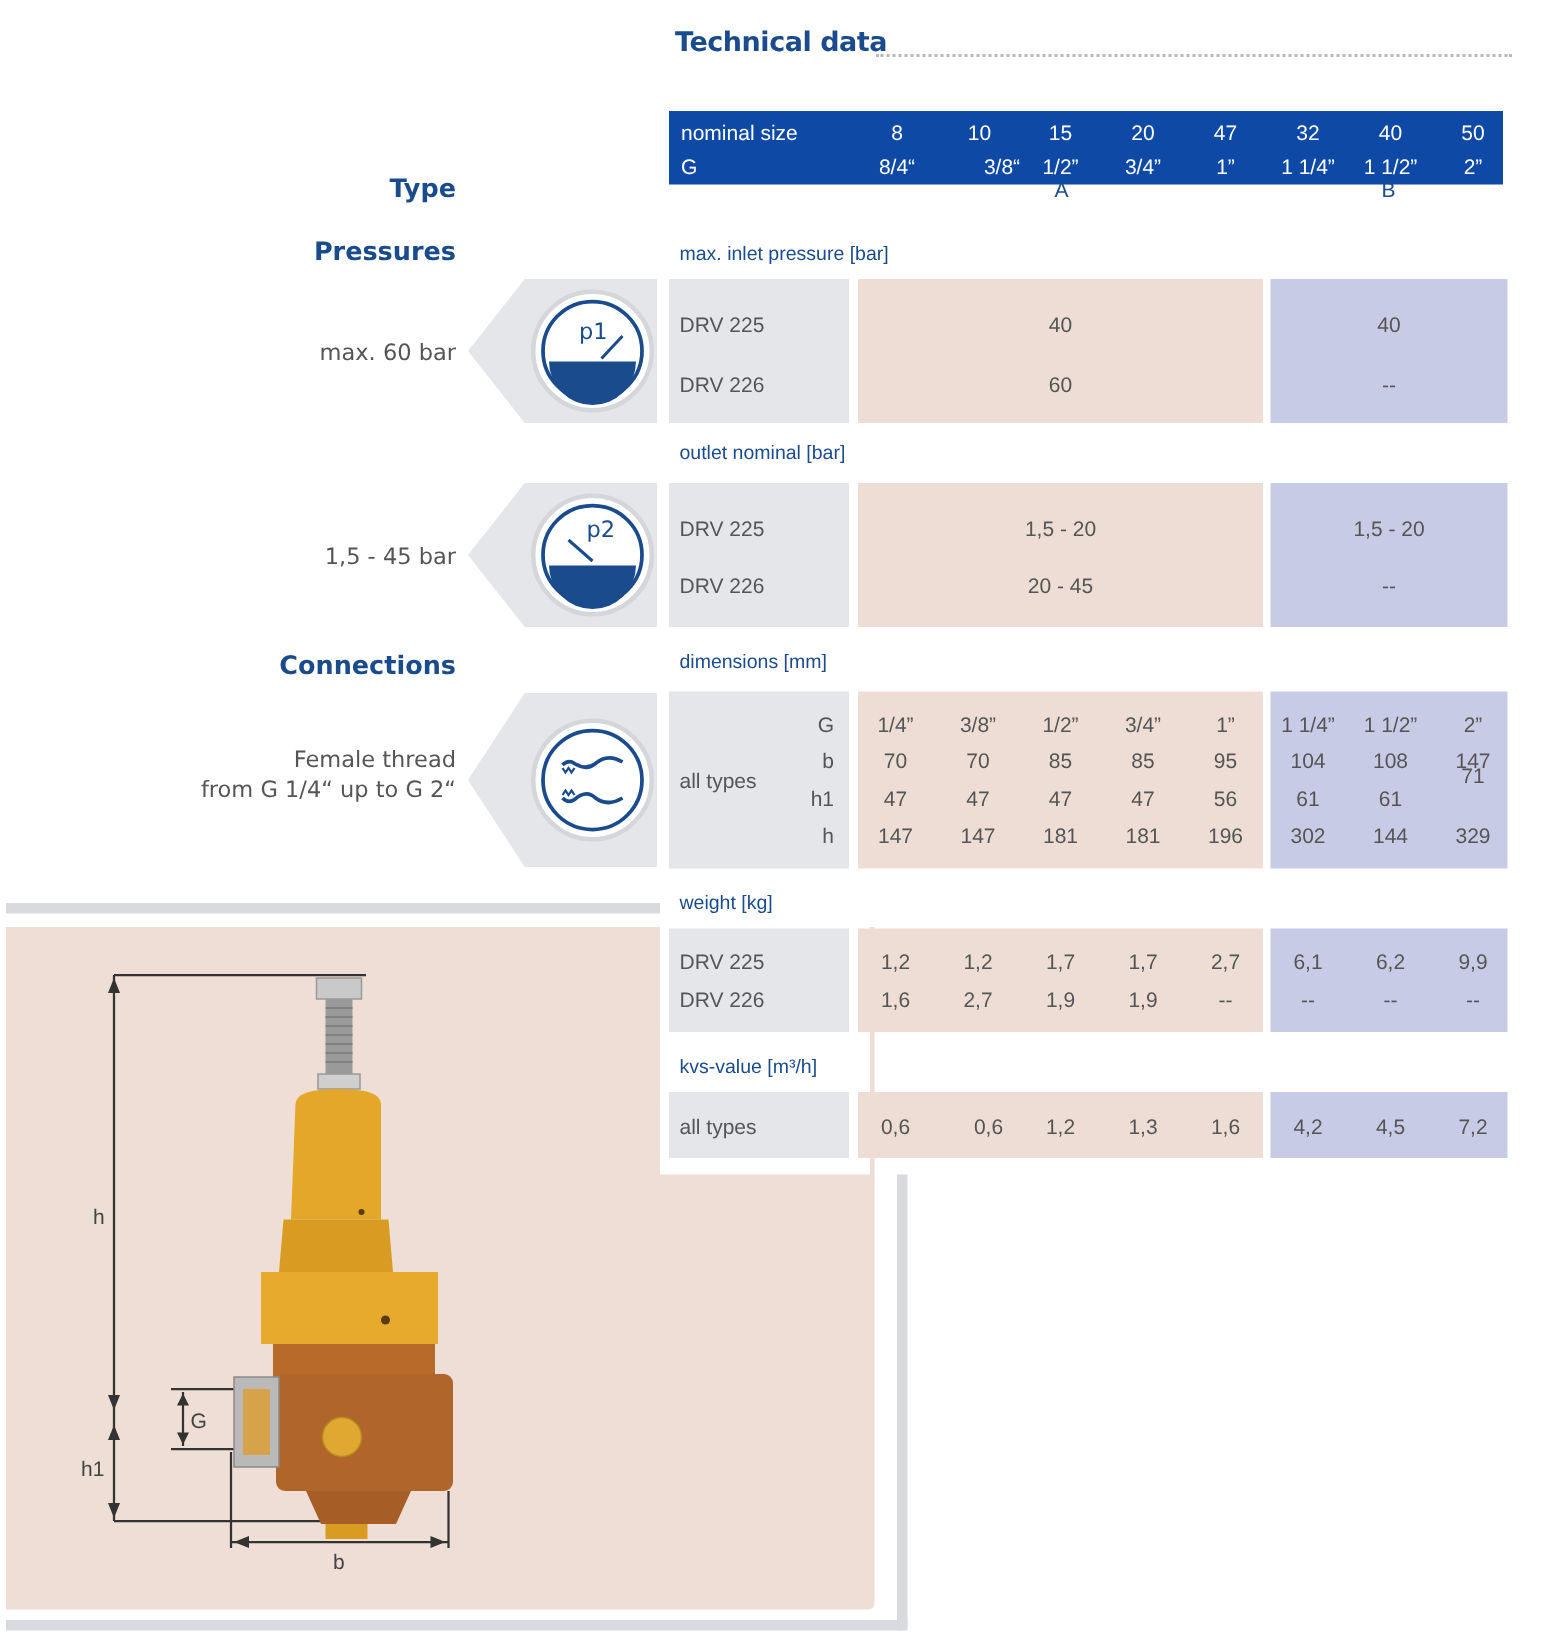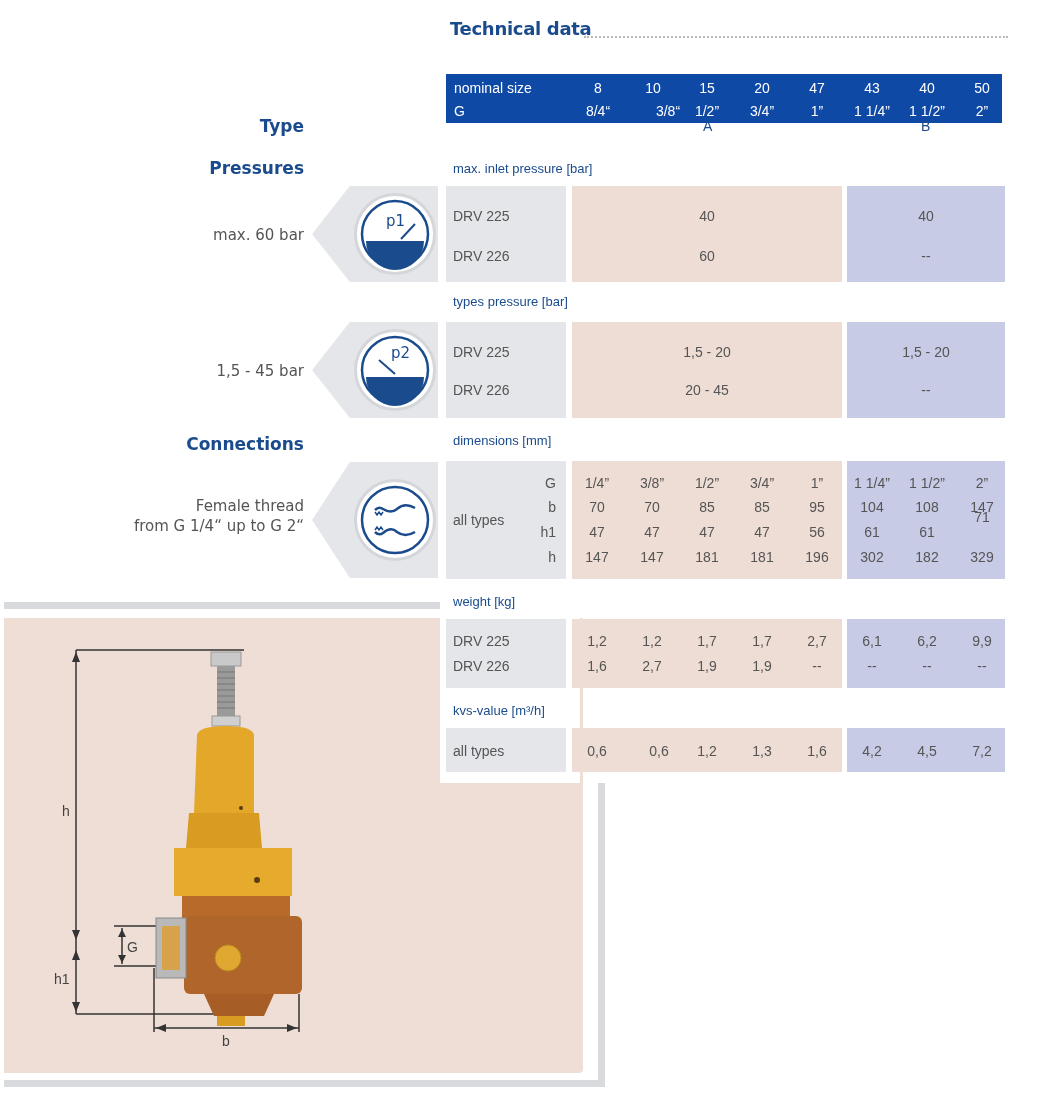--- a/index.html
+++ b/index.html
@@ -52,21 +52,21 @@
 <div class="abs title-dots"></div>
 
 <div class="abs header">
   <span class="lbl r1">nominal size</span>
   <span class="lbl r2">G</span>
   <span class="col r1" style="left:124px">8</span>
   <span class="col r1" style="left:179px">10</span>
   <span class="col r1" style="left:233px">15</span>
   <span class="col r1" style="left:288px">20</span>
   <span class="col r1" style="left:343px">47</span>
-  <span class="col r1" style="left:398px">43</span>
+  <span class="col r1" style="left:398px">32</span>
   <span class="col r1" style="left:453px">40</span>
   <span class="col r1" style="left:508px">50</span>
   <span class="col r2" style="left:124px">8/4“</span>
   <span class="col r2" style="left:194px">3/8“</span>
   <span class="col r2" style="left:233px">1/2”</span>
   <span class="col r2" style="left:288px">3/4”</span>
   <span class="col r2" style="left:343px">1”</span>
   <span class="col r2" style="left:398px">1 1/4”</span>
   <span class="col r2" style="left:453px">1 1/2”</span>
   <span class="col r2" style="left:508px">2”</span>
@@ -122,21 +122,21 @@
 </div>
 <div class="abs cell-a" style="top:186px;height:96px">
   <span class="txt" style="left:0;width:270px;text-align:center;top:22px">40</span>
   <span class="txt" style="left:0;width:270px;text-align:center;top:62px">60</span>
 </div>
 <div class="abs cell-b" style="top:186px;height:96px">
   <span class="txt" style="left:0;width:158px;text-align:center;top:22px">40</span>
   <span class="txt" style="left:0;width:158px;text-align:center;top:62px">--</span>
 </div>
 
-<div class="abs sub-h" style="top:294px">types pressure [bar]</div>
+<div class="abs sub-h" style="top:294px">outlet nominal [bar]</div>
 <div class="abs cell-label" style="top:322px;height:96px">
   <span class="txt" style="left:7px;top:22px">DRV 225</span>
   <span class="txt" style="left:7px;top:60px">DRV 226</span>
 </div>
 <div class="abs cell-a" style="top:322px;height:96px">
   <span class="txt" style="left:0;width:270px;text-align:center;top:22px">1,5 - 20</span>
   <span class="txt" style="left:0;width:270px;text-align:center;top:60px">20 - 45</span>
 </div>
 <div class="abs cell-b" style="top:322px;height:96px">
   <span class="txt" style="left:0;width:158px;text-align:center;top:22px">1,5 - 20</span>
@@ -182,21 +182,21 @@
   <span class="txt col" style="left:275px;top:49px">61</span>
   <span class="txt col" style="left:330px;top:49px">61</span>
   <span class="txt col" style="left:385px;top:34px">71</span>
 
   <span class="txt col" style="left:0;top:74px">147</span>
   <span class="txt col" style="left:55px;top:74px">147</span>
   <span class="txt col" style="left:110px;top:74px">181</span>
   <span class="txt col" style="left:165px;top:74px">181</span>
   <span class="txt col" style="left:220px;top:74px">196</span>
   <span class="txt col" style="left:275px;top:74px">302</span>
-  <span class="txt col" style="left:330px;top:74px">182</span>
+  <span class="txt col" style="left:330px;top:74px">144</span>
   <span class="txt col" style="left:385px;top:74px">329</span>
 </div>
 
 <div class="abs frame-top"></div>
 <div class="abs frame-right"></div>
 <div class="abs frame-bottom"></div>
 <div class="abs img-panel">
   <svg width="579" height="455" viewBox="0 0 579 455">
 
     <g stroke="#333" stroke-width="1.5" fill="none">

